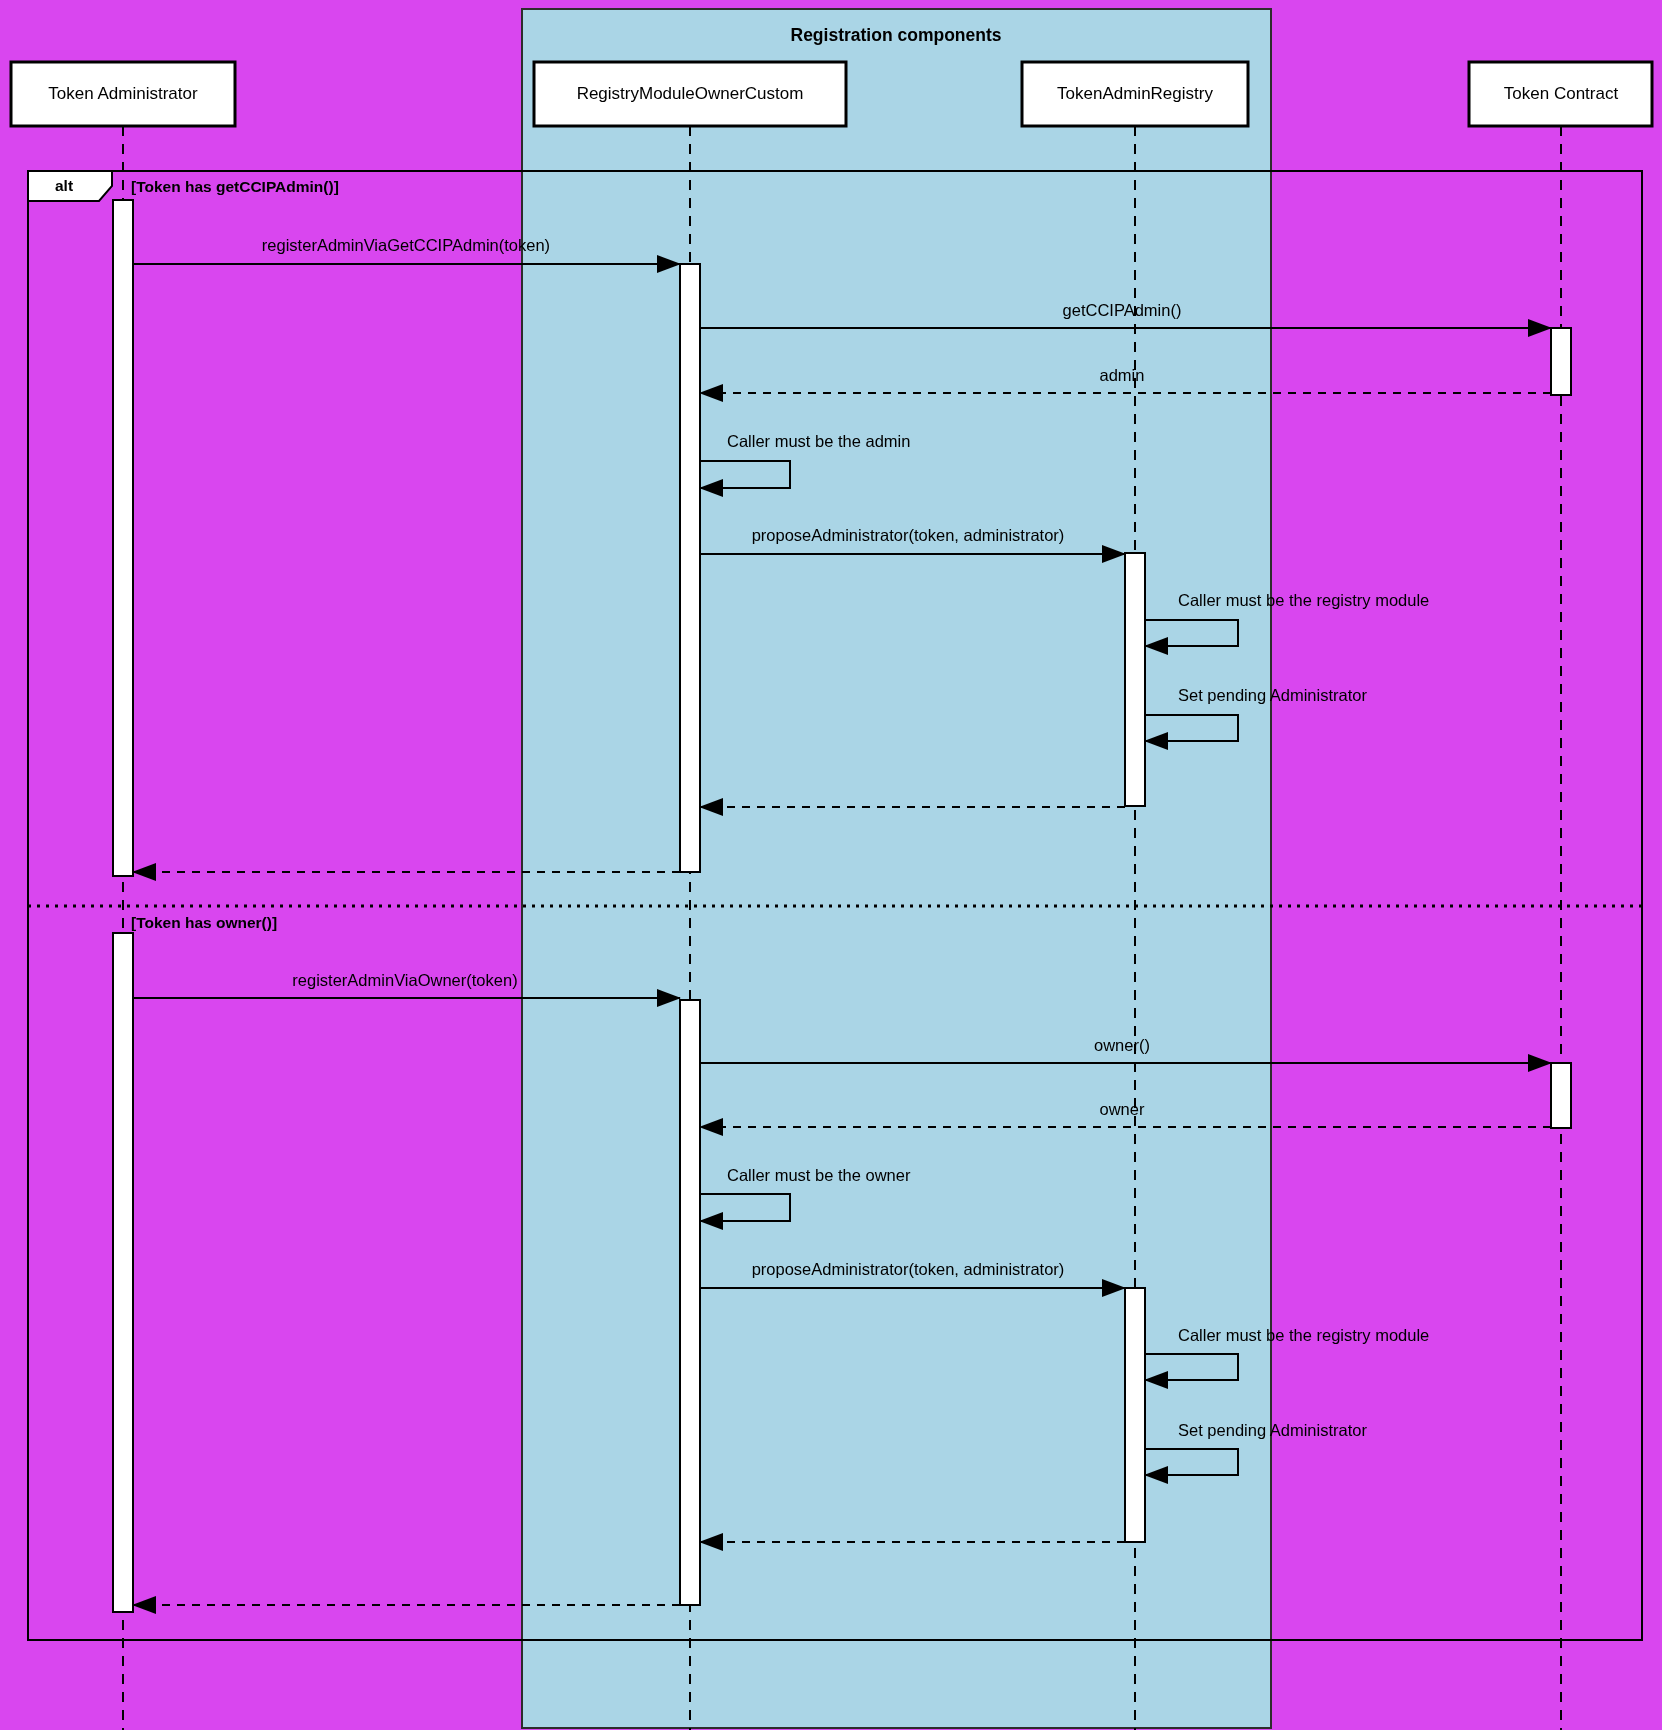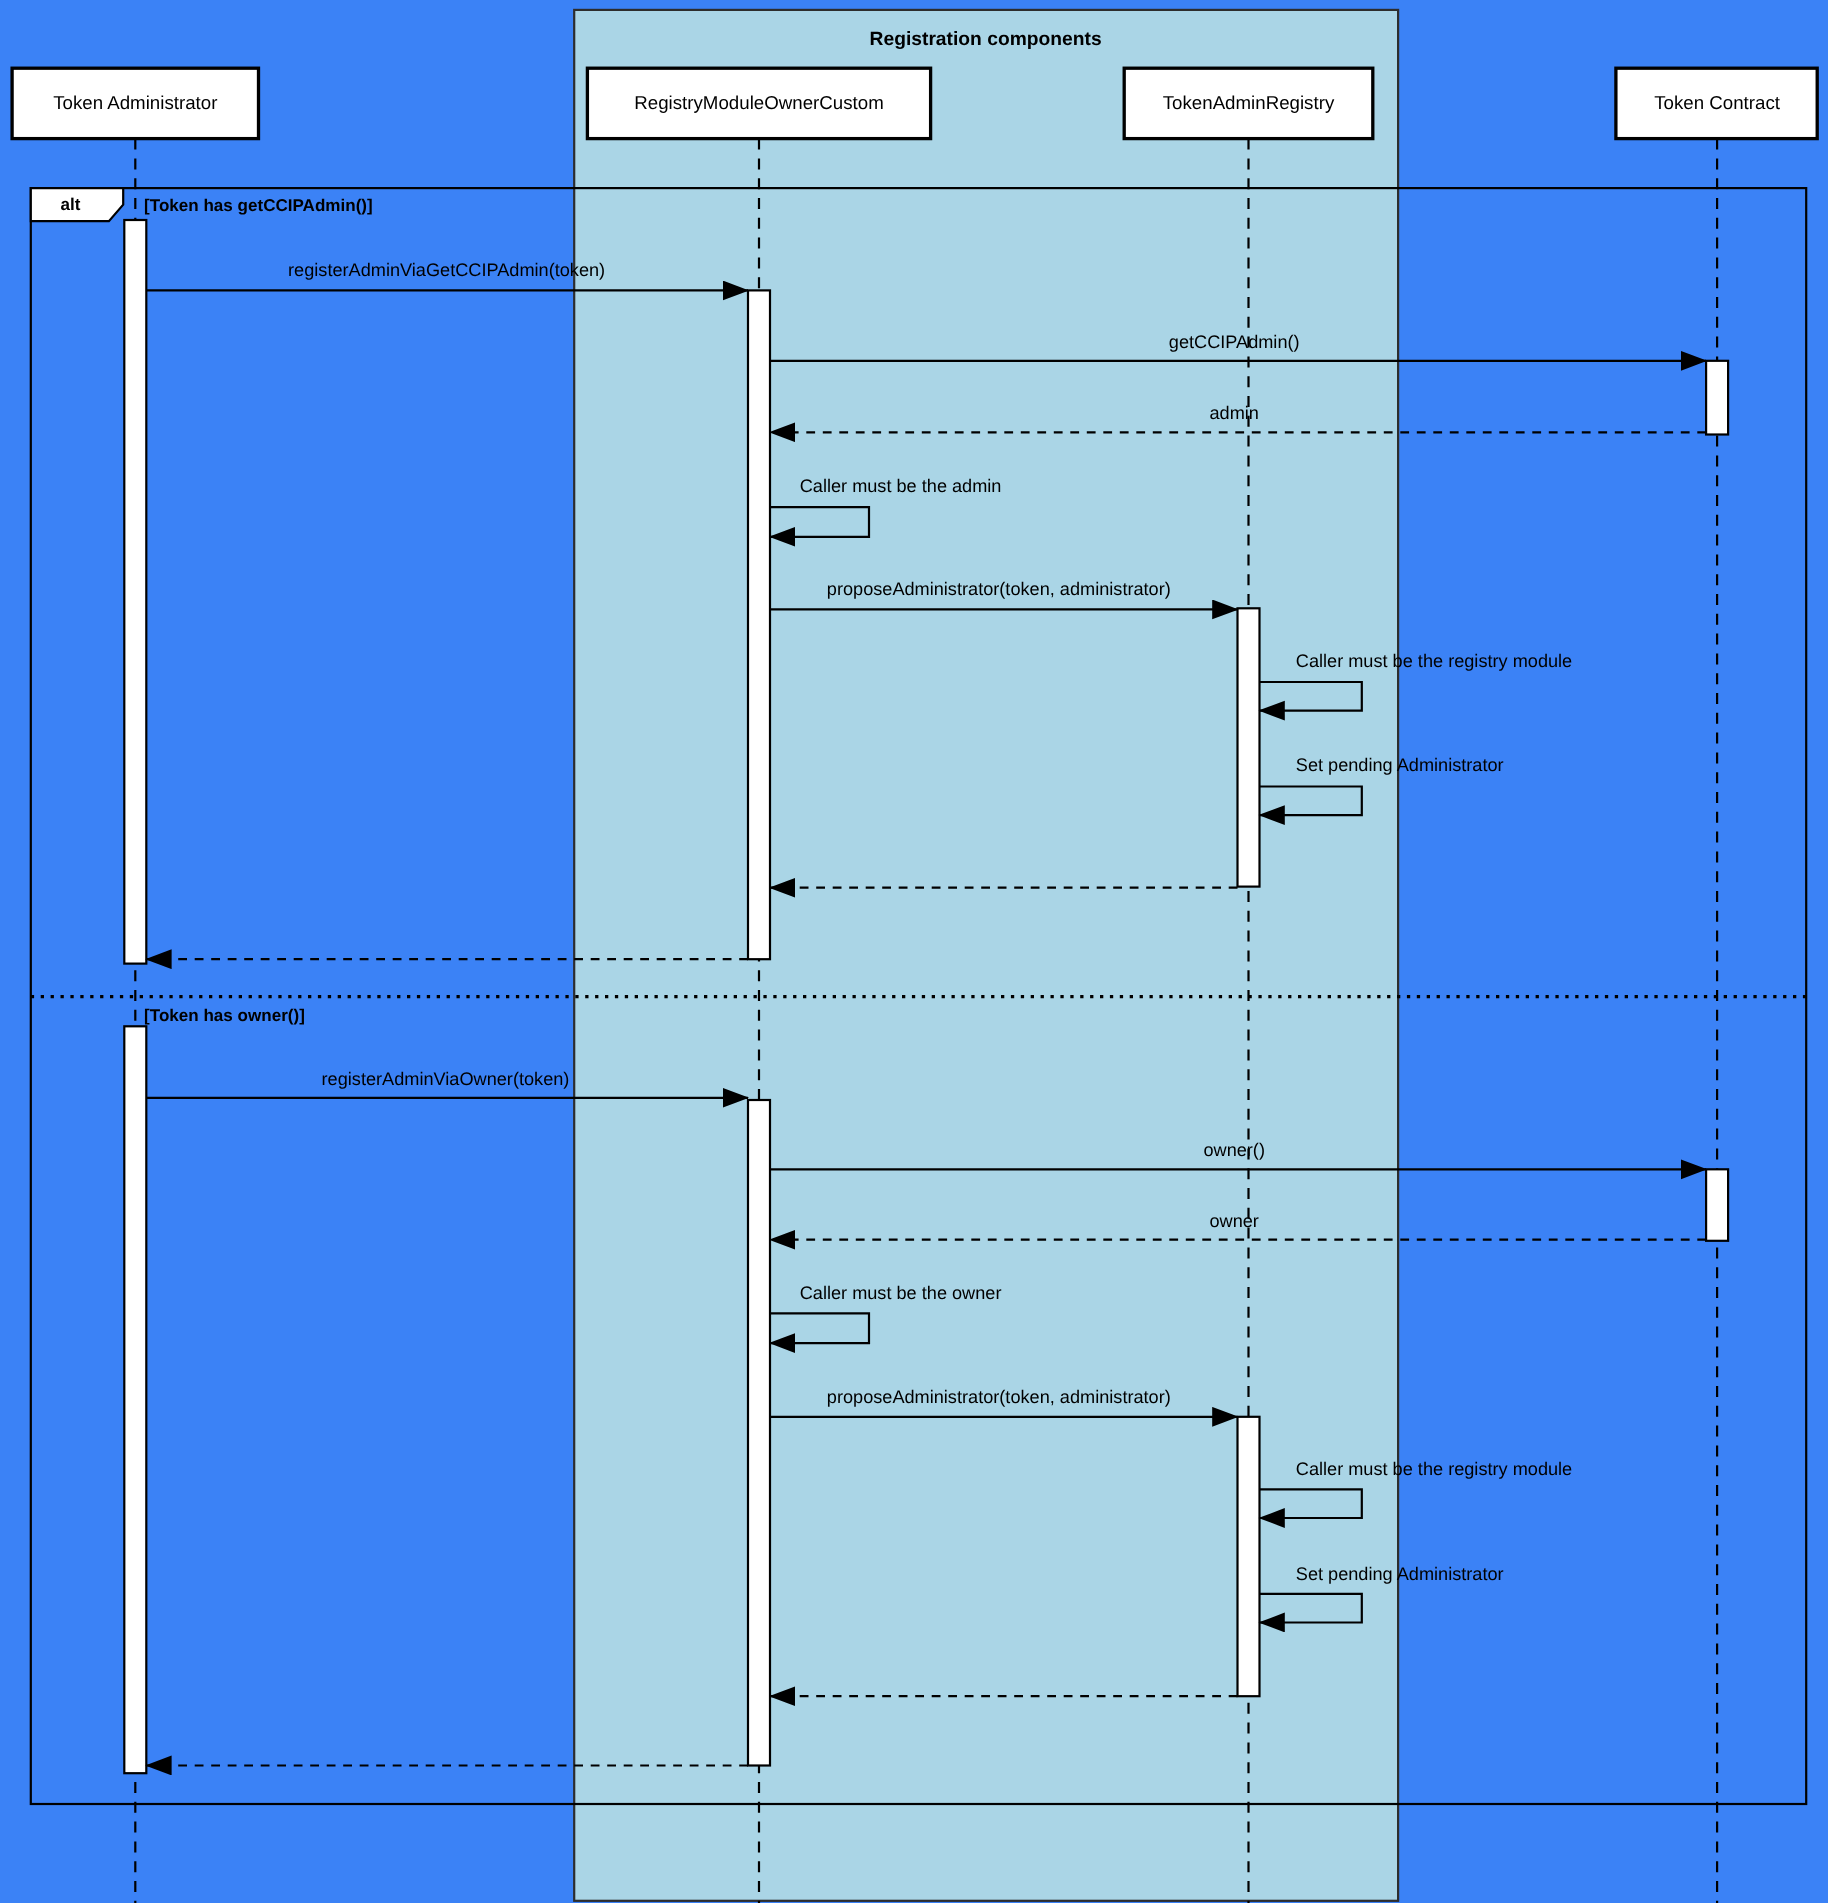--- a/index.html
+++ b/index.html
@@ -1,16 +1,16 @@
 <!DOCTYPE html>
 <html><head>
 <meta charset="utf-8">
 <style>
   html,body{margin:0;padding:0;background:#ffffff;}
-  .stage{width:1662px;height:1730px;position:relative;background:#3b82f6;text-align:right;}
+  .stage{width:1662px;height:1730px;position:relative;background:#d946ef;text-align:right;}
   svg{display:block;}
   text{font-family:"Liberation Sans", sans-serif;fill:#000;}
   .plabel{font-size:17px;}
   .mlabel{font-size:16.5px;}
   .blabel{font-size:15.5px;font-weight:bold;}
   .title{font-size:17.5px;font-weight:bold;}
   .box{fill:#ffffff;stroke:#000000;stroke-width:3;}
   .act{fill:#ffffff;stroke:#000000;stroke-width:2;}
   .life{stroke:#000000;stroke-width:2;stroke-dasharray:10 8;fill:none;}
   .msg{stroke:#000000;stroke-width:2;fill:none;}

